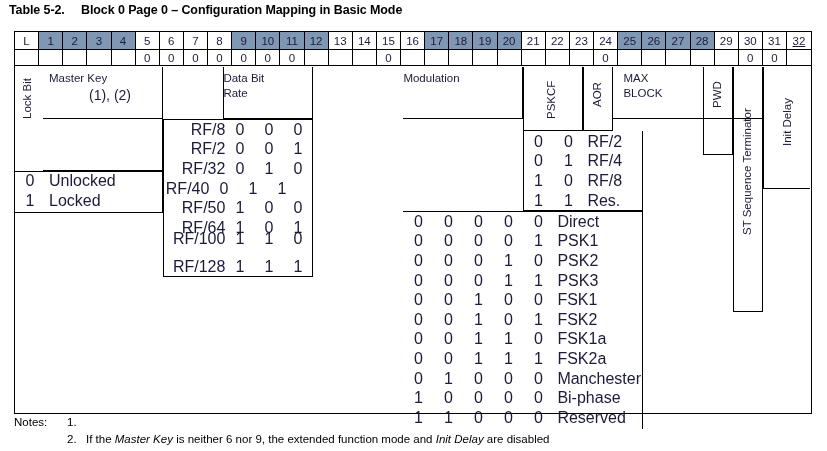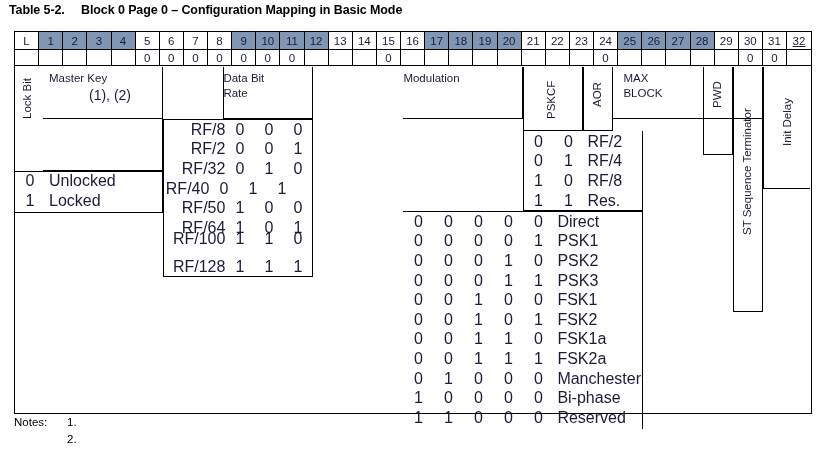--- a/index.html
+++ b/index.html
@@ -398,14 +398,15 @@
 
 </div>
 
 <div id="notes">
   <div class="note-line">
     <span class="note-head">Notes:</span>
     <span class="note-num">1.</span>
   </div>
   <div class="note-line second">
     <span class="note-num">2.</span>
+    <span class="note-txt"><span>If the </span><em>Master Key</em><span> is neither 6 nor 9, the extended function mode and </span><em>Init Delay</em><span> are disabled</span></span>
   </div>
 </div>
 
 </body></html>

